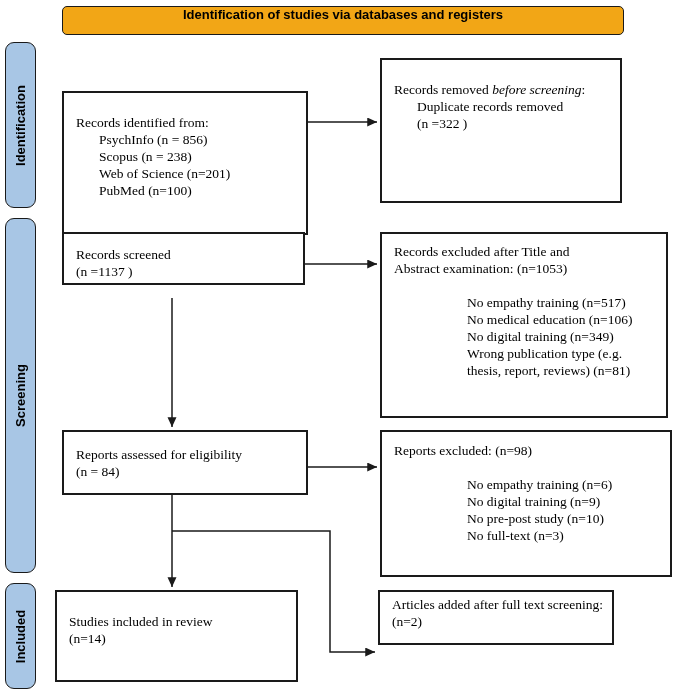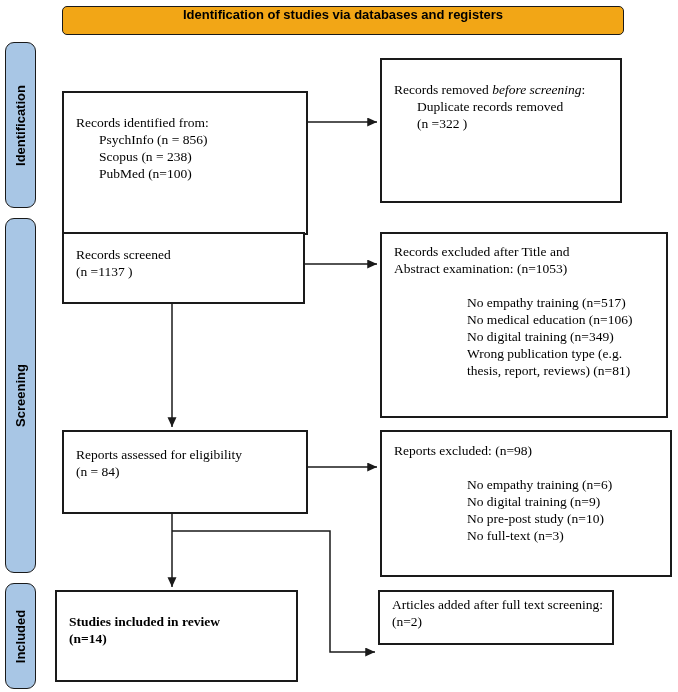--- a/index.html
+++ b/index.html
@@ -39,25 +39,25 @@
     position:absolute;background:#ffffff;
     border:2px solid #1a1a1a;
     box-sizing:border-box;
     font-size:13.5px;line-height:1.26;
   }
   .ind1{margin-left:23px;}
   .ind2{margin-left:73px;}
   .sp{height:17px;}
   #b1{left:62px;top:58px;width:246px;height:144px;padding:21px 6px 0 12px;margin-top:33px;}
   #b2{left:380px;top:58px;width:242px;height:145px;padding:21px 6px 0 12px;}
-  #b3{left:62px;top:232px;width:243px;height:72px;padding:12px 6px 0 12px;}
+  #b3{left:62px;top:232px;width:243px;height:53px;padding:12px 6px 0 12px;}
   #b4{left:380px;top:232px;width:288px;height:186px;padding:9px 8px 0 12px;}
-  #b5{left:62px;top:430px;width:246px;height:84px;padding:14px 12px 0 12px;}
+  #b5{left:62px;top:430px;width:246px;height:65px;padding:14px 12px 0 12px;}
   #b6{left:380px;top:430px;width:292px;height:147px;padding:10px 8px 0 12px;}
-  #b7{left:55px;top:590px;width:243px;height:92px;padding:21px 6px 0 12px;font-weight:bold;}
+  #b7{left:55px;top:590px;width:243px;height:92px;padding:21px 6px 0 12px;}
   #b8{left:378px;top:590px;width:236px;height:55px;padding:4px 8px 0 12px;}
   svg.connectors{position:absolute;left:0;top:0;pointer-events:none;}
   .it{font-style:italic;}
 </style>
 </head>
 <body>
 
 <div id="canvas">
 
   <div class="banner">
@@ -86,20 +86,21 @@
     <line x1="172" y1="298" x2="172" y2="427" stroke="#1a1a1a" stroke-width="1.5" marker-end="url(#ah)"></line>
     <line x1="308" y1="467" x2="377" y2="467" stroke="#1a1a1a" stroke-width="1.5" marker-end="url(#ah)"></line>
     <line x1="172" y1="495" x2="172" y2="587" stroke="#1a1a1a" stroke-width="1.5" marker-end="url(#ah)"></line>
     <polyline points="172,531 330,531 330,652 375,652" fill="none" stroke="#1a1a1a" stroke-width="1.5" marker-end="url(#ah)"></polyline>
   </svg>
 
   <div class="wbox" id="b1">
     <div>Records identified from:</div>
     <div class="ind1">PsychInfo (n = 856)</div>
     <div class="ind1">Scopus (n = 238)</div>
+    <div class="ind1">Web of Science (n=201)</div>
     <div class="ind1">PubMed (n=100)</div>
   </div>
 
   <div class="wbox" id="b2">
     <div>
       <span>Records removed </span><span class="it">before screening</span><span>:</span>
     </div>
     <div class="ind1">Duplicate records removed</div>
     <div class="ind1">(n =322 )</div>
   </div>

